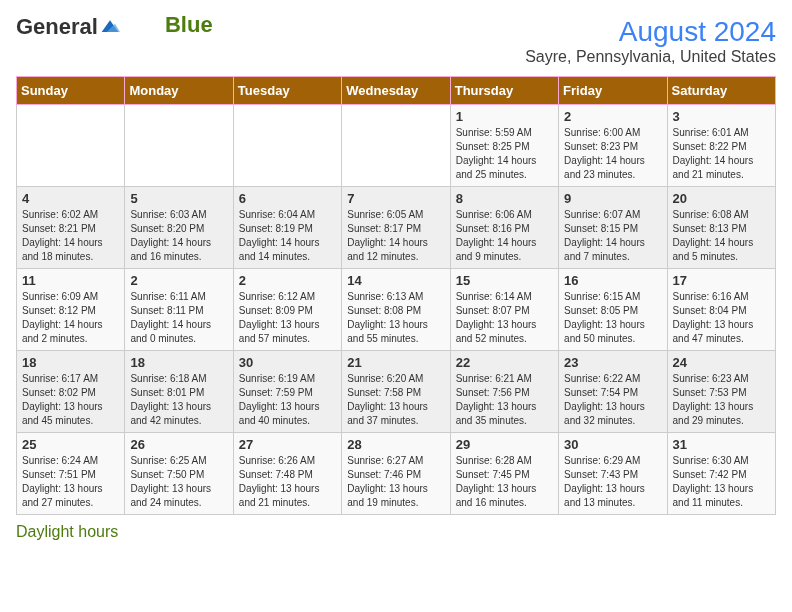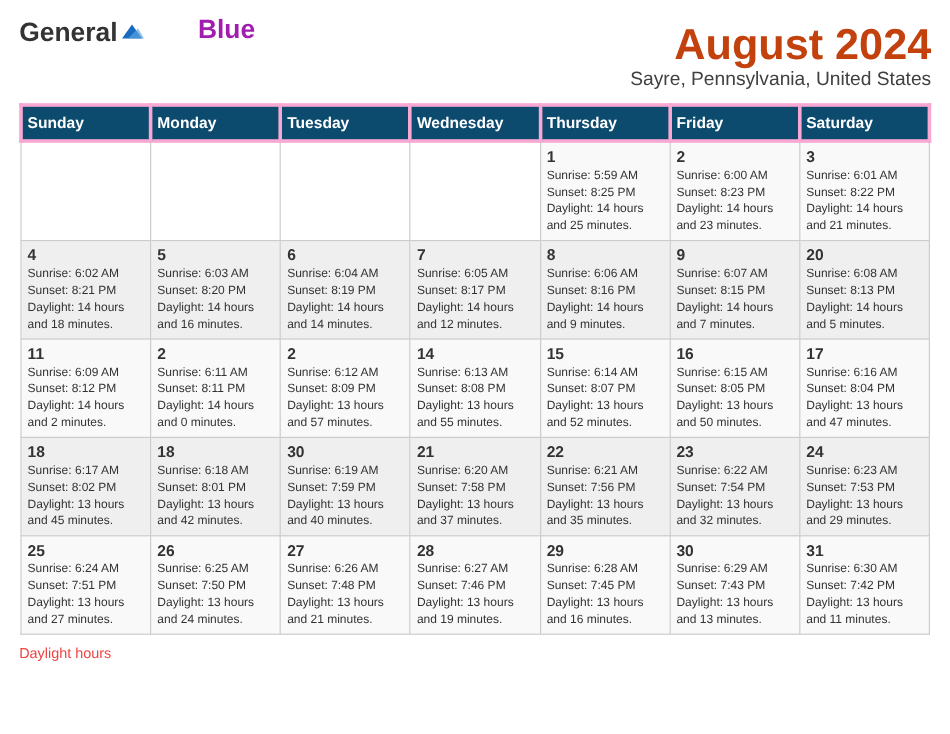--- a/index.html
+++ b/index.html
@@ -32,41 +32,41 @@
     .logo-general { color: #333; }
     .logo-icon {
       width: 20px;
       height: 20px;
       margin-left: 2px;
     }
     .title-area {
       text-align: right;
     }
     .month-title {
-      font-size: 36px;
-      font-weight: bold;
-      color: #c2410c;
+      font-size: 28px;
+      font-weight: normal;
+      color: #3b82f6;
     }
     .subtitle {
       font-size: 16px;
       color: #404040;
     }
     .calendar-table {
       width: 100%;
       border-collapse: collapse;
       border: 1px solid #ccc;
     }
     .calendar-table th {
-      background-color: #0c4a6e;
+      background-color: #a16207;
       color: #fff;
       padding: 6px 4px;
       text-align: left;
       font-size: 13px;
       font-weight: bold;
-      border: 3px solid #f9a8d4;
+      border: 1px solid #f9a8d4;
     }
     .calendar-table td {
       border: 1px solid #ccc;
       vertical-align: top;
       padding: 4px 5px;
       font-size: 10.5px;
       color: #333;
       min-height: 80px;
       width: calc(100% / 7);
       background: #fff;
@@ -85,37 +85,37 @@
     .day-info {
       font-size: 10px;
       line-height: 1.4;
       color: #333;
     }
     .empty-cell {
       background: #fff !important;
     }
     .legend {
       margin-top: 8px;
-      font-size: 12px;
-      color: #ef4444;
+      font-size: 16px;
+      color: #4d7c0f;
     }
   </style>
 </head>
 <body>
 
 <div class="header-area">
   <div class="logo">
     <div class="logo-text">
       <span class="logo-general">General</span>
       <svg class="logo-icon" viewBox="0 0 24 24">
         <polygon points="2,18 12,4 22,18" fill="#1a6abf"></polygon>
         <polygon points="8,18 18,8 24,18" fill="#5ba3e0" opacity="0.7"></polygon>
       </svg>
     </div>
-    <div style="color:#a21caf; font-size:22px; font-weight:bold; margin-top:-4px;">Blue</div>
+    <div style="color:#4d7c0f; font-size:22px; font-weight:bold; margin-top:-4px;">Blue</div>
   </div>
   <div class="title-area">
     <div class="month-title">August 2024</div>
     <div class="subtitle">Sayre, Pennsylvania, United States</div>
   </div>
 </div>
 
 <table class="calendar-table">
   <thead>
     <tr>

